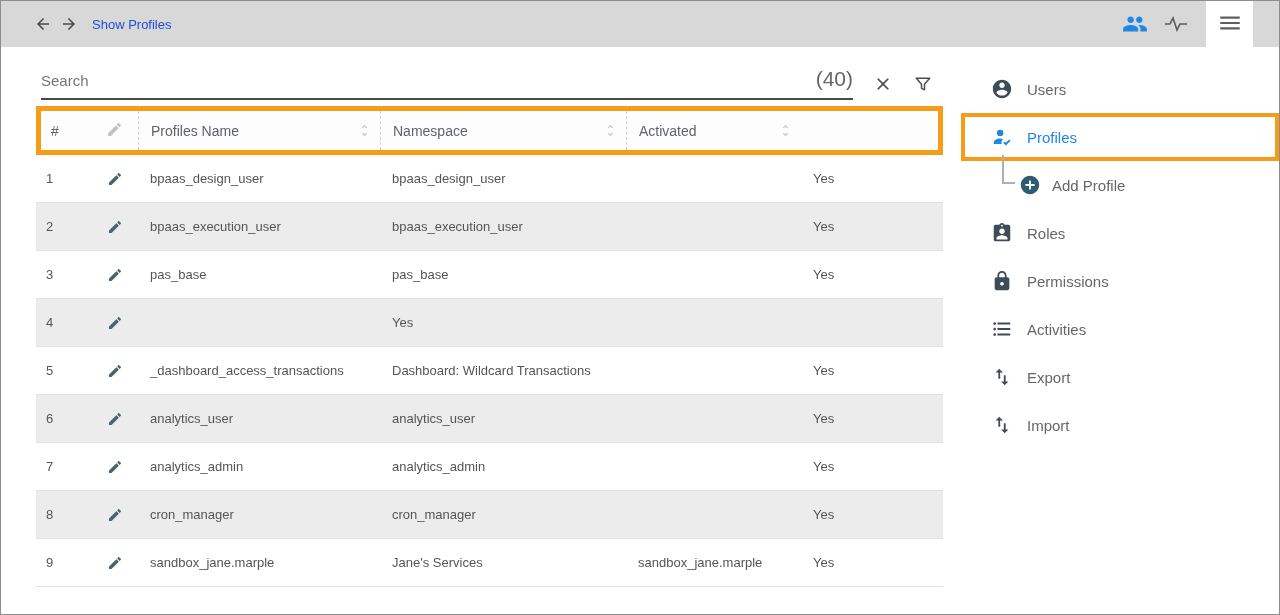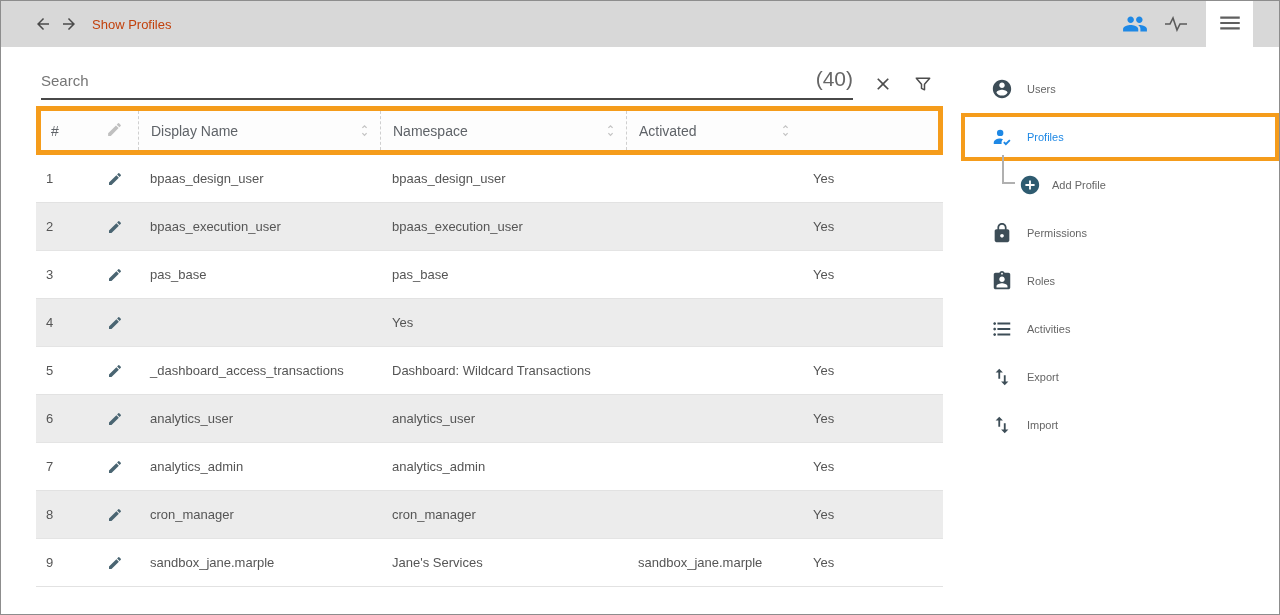--- a/index.html
+++ b/index.html
@@ -11,21 +11,21 @@
   *{box-sizing:border-box;margin:0;padding:0;}
   html,body{width:1280px;height:615px;}
   body{font-family:"Liberation Sans",sans-serif;background:#fff;color:var(--txt);}
   .page{width:1280px;height:615px;border:1px solid #8d8d8d;background:#fff;overflow:hidden;display:flex;flex-direction:column;}
 
   
   .topbar{height:46px;min-height:46px;background:#d8d8d8;display:flex;align-items:center;padding-left:33px;}
   .nav-arrow{width:18px;height:18px;border:none;background:none;cursor:pointer;color:#4a4a4a;padding:0;}
   .nav-arrow svg{width:18px;height:18px;display:block;}
   .nav-arrow + .nav-arrow{margin-left:8px;}
-  .topbar-title{font-size:13px;color:#c2410c;margin-left:14px;text-align:right;}
+  .topbar-title{font-size:13px;color:#1d4ed8;margin-left:14px;text-align:right;}
   .topbar-right{margin-left:auto;display:flex;align-items:center;height:100%;}
   .tb-icon{border:none;background:none;cursor:pointer;padding:0;display:flex;align-items:center;}
   .tb-icon svg{display:block;}
   .icon-people{color:var(--blue);width:26px;height:26px;}
   .icon-pulse{color:#5a5a5a;width:24px;height:16px;margin-left:16px;}
   .menu-box{width:47px;height:46px;background:#fff;display:flex;align-items:center;justify-content:center;margin-left:18px;margin-right:26px;cursor:pointer;border:none;}
   .menu-box svg{width:26px;height:26px;color:#5f5f5f;}
 
   
   .content{flex:1;display:flex;background:#fff;}
@@ -57,21 +57,21 @@
   .c{padding-left:12px;overflow:hidden;text-overflow:ellipsis;white-space:nowrap;}
   .c-num{padding-left:10px;}
   .c-edit{padding:0;display:flex;justify-content:center;}
   .edit-btn{border:none;background:none;cursor:pointer;padding:4px;color:#4a6572;}
   .edit-btn svg{width:16px;height:16px;display:block;}
 
   
   .side-item{height:48px;display:flex;align-items:center;padding-left:30px;cursor:pointer;position:relative;}
   .side-item .s-icon{width:22px;height:22px;color:var(--icon-dark);flex:none;}
   .side-item .s-icon svg{width:22px;height:22px;display:block;}
-  .side-item .s-label{font-size:11px;color:#666;margin-left:14px;}
+  .side-item .s-label{font-size:15px;color:#666;margin-left:14px;}
   .side-item.active{border:4px solid var(--orange);padding-left:26px;}
   .side-item.active .s-icon{color:var(--blue);}
   .side-item.active .s-label{color:var(--blue);margin-left:14px;}
   .side-item.child{padding-left:58px;}
   .side-item.child .s-icon{color:#2e5b70;}
   .side-item.child .s-label{margin-left:11px;}
   .connector{position:absolute;left:41px;top:-6px;width:13px;height:29px;border-left:2px solid #b0b0b0;border-bottom:2px solid #b0b0b0;}
 </style>
 </head>
 <body>
@@ -151,21 +151,21 @@
             <span>#</span>
           </div>
           <div class="hc hc-edit">
             <span>
               <svg viewBox="0 0 24 24">
                   <path fill="currentColor" d="M3 17.25V21h3.75L17.81 9.94l-3.75-3.75L3 17.25zM20.71 7.04c.39-.39.39-1.02 0-1.41l-2.34-2.34a1 1 0 0 0-1.41 0l-1.83 1.83 3.75 3.75 1.83-1.83z"></path>
                 </svg>
             </span>
           </div>
           <div class="hc">
-            <span>Display Name</span>
+            <span>Profiles Name</span>
             <span class="sort-icon">
               <svg viewBox="0 0 24 24">
                   <path fill="currentColor" d="M12 5.8l2.7 2.7 1.4-1.4L12 3 7.9 7.1l1.4 1.4zM12 18.2l-2.7-2.7-1.4 1.4L12 21l4.1-4.1-1.4-1.4z"></path>
                 </svg>
             </span>
           </div>
           <div class="hc">
             <span>Namespace</span>
             <span class="sort-icon">
               <svg viewBox="0 0 24 24">
@@ -369,33 +369,33 @@
           <svg viewBox="0 0 24 24">
               <path fill="currentColor" d="M12 2C6.48 2 2 6.48 2 12s4.48 10 10 10 10-4.48 10-10S17.52 2 12 2zm5 11h-4v4h-2v-4H7v-2h4V7h2v4h4v2z"></path>
             </svg>
         </span>
         <span class="s-label">Add Profile</span>
       </div>
 
       <div class="side-item">
         <span class="s-icon">
           <svg viewBox="0 0 24 24">
+              <path fill="currentColor" d="M19 3h-4.18C14.4 1.84 13.3 1 12 1c-1.3 0-2.4.84-2.82 2H5c-1.1 0-2 .9-2 2v14c0 1.1.9 2 2 2h14c1.1 0 2-.9 2-2V5c0-1.1-.9-2-2-2zm-7 0c.55 0 1 .45 1 1s-.45 1-1 1-1-.45-1-1 .45-1 1-1zm0 4c1.66 0 3 1.34 3 3s-1.34 3-3 3-3-1.34-3-3 1.34-3 3-3zm6 12H6v-1.4c0-2 4-3.1 6-3.1s6 1.1 6 3.1V19z"></path>
+            </svg>
+        </span>
+        <span class="s-label">Roles</span>
+      </div>
+
+      <div class="side-item">
+        <span class="s-icon">
+          <svg viewBox="0 0 24 24">
               <path fill="currentColor" d="M18 8h-1V6c0-2.76-2.24-5-5-5S7 3.24 7 6v2H6c-1.1 0-2 .9-2 2v10c0 1.1.9 2 2 2h12c1.1 0 2-.9 2-2V10c0-1.1-.9-2-2-2zm-6 9c-1.1 0-2-.9-2-2s.9-2 2-2 2 .9 2 2-.9 2-2 2zm3.1-9H8.9V6c0-1.71 1.39-3.1 3.1-3.1 1.71 0 3.1 1.39 3.1 3.1v2z"></path>
             </svg>
         </span>
         <span class="s-label">Permissions</span>
-      </div>
-
-      <div class="side-item">
-        <span class="s-icon">
-          <svg viewBox="0 0 24 24">
-              <path fill="currentColor" d="M19 3h-4.18C14.4 1.84 13.3 1 12 1c-1.3 0-2.4.84-2.82 2H5c-1.1 0-2 .9-2 2v14c0 1.1.9 2 2 2h14c1.1 0 2-.9 2-2V5c0-1.1-.9-2-2-2zm-7 0c.55 0 1 .45 1 1s-.45 1-1 1-1-.45-1-1 .45-1 1-1zm0 4c1.66 0 3 1.34 3 3s-1.34 3-3 3-3-1.34-3-3 1.34-3 3-3zm6 12H6v-1.4c0-2 4-3.1 6-3.1s6 1.1 6 3.1V19z"></path>
-            </svg>
-        </span>
-        <span class="s-label">Roles</span>
       </div>
 
       <div class="side-item">
         <span class="s-icon">
           <svg viewBox="0 0 24 24">
               <path fill="currentColor" d="M4 10.5c-.83 0-1.5.67-1.5 1.5s.67 1.5 1.5 1.5 1.5-.67 1.5-1.5-.67-1.5-1.5-1.5zm0-6c-.83 0-1.5.67-1.5 1.5S3.17 7.5 4 7.5 5.5 6.83 5.5 6 4.83 4.5 4 4.5zm0 12c-.83 0-1.5.68-1.5 1.5s.68 1.5 1.5 1.5 1.5-.68 1.5-1.5-.67-1.5-1.5-1.5zM7 19h14v-2H7v2zm0-6h14v-2H7v2zm0-8v2h14V5H7z"></path>
             </svg>
         </span>
         <span class="s-label">Activities</span>
       </div>

